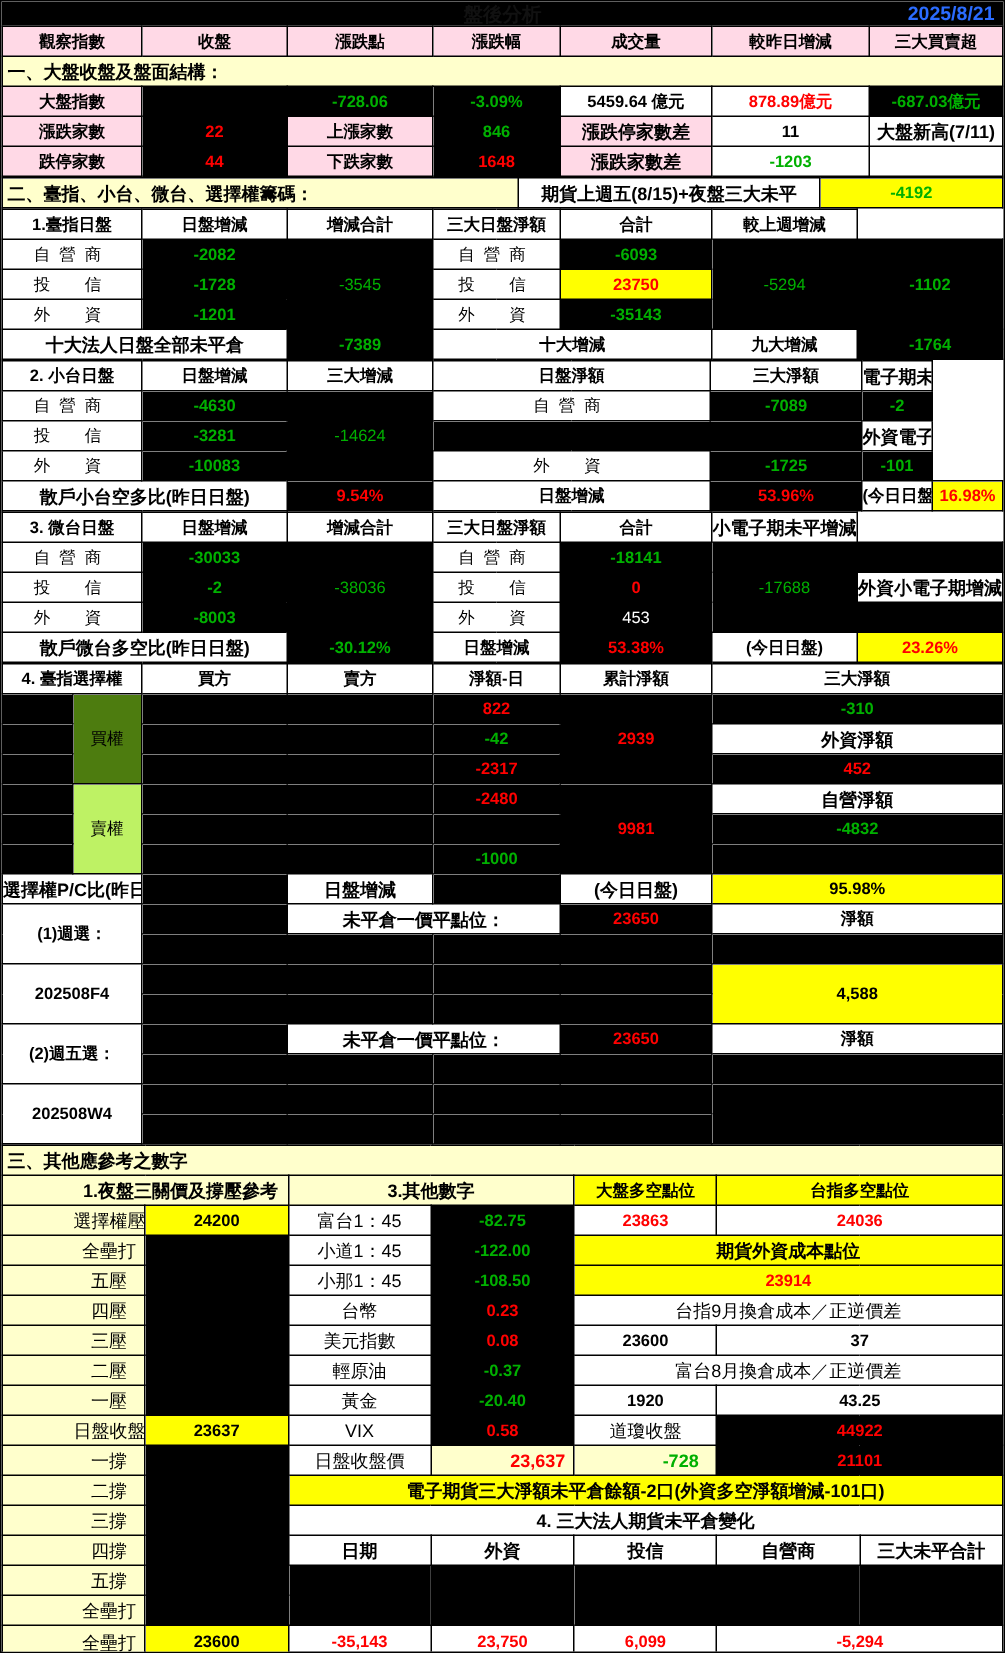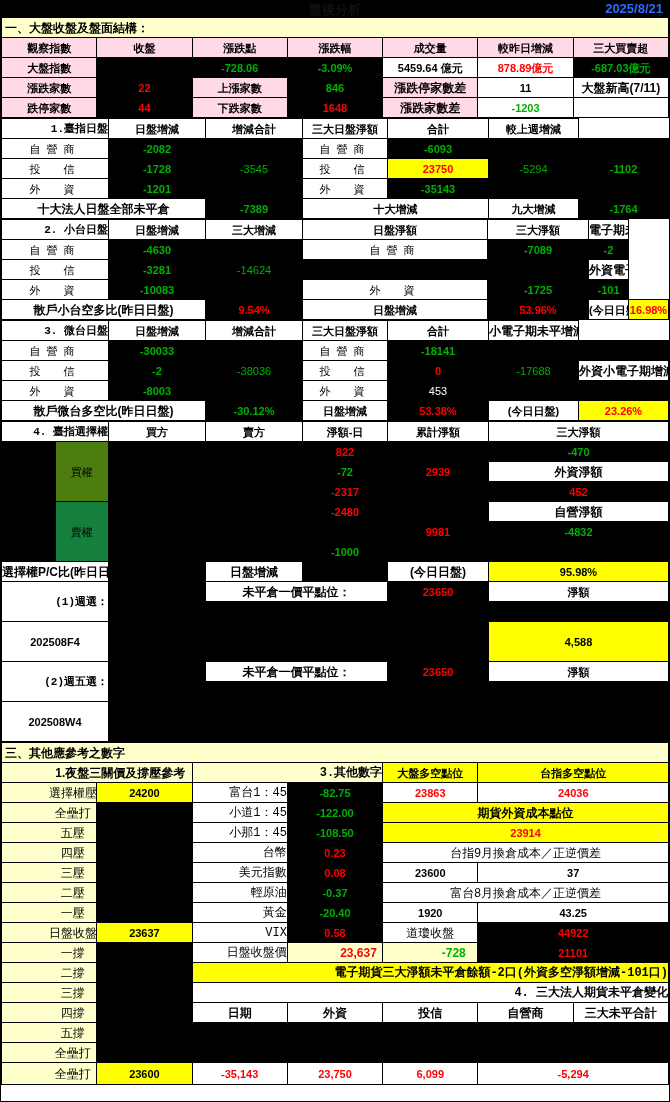--- a/index.html
+++ b/index.html
@@ -12,50 +12,50 @@
   .pink{background:#ffd9e6;font-weight:bold;}
   .yel{background:#ffff00;font-weight:bold;}
   .ylt{background:#ffffcc;padding-left:47px;}
   .blk{background:#000000;color:#000;}
   .red{color:#ff0000;font-weight:bold;}
   .grn{color:#00b000;font-weight:bold;}
   .b{font-weight:bold;}
   .title{height:16px;background:#000;color:#000;font-weight:bold;font-size:13px;text-align:left;position:relative;}
   .title .t1{position:absolute;left:50%;transform:translateX(-50%);color:#111;}
   .title .t2{position:absolute;right:6px;color:#2b6cff;}
-  .l{text-align:right;padding-left:14px;font-family:Liberation Mono, monospace;}
+  .l{text-align:center;padding-left:0;}
   .sp{letter-spacing:6px;}
   .small{font-size:12px;}
   .tall{height:26px;}
 </style>
 </head>
 <body>
 
 <div class="page">
 
   <div class="title">
     <span class="t1">盤後分析</span>
     <span class="t2">2025/8/21</span>
   </div>
 
   <table width="668">
     <tbody>
         <tr>
-          <td colspan="7" class="sec">一、大盤收盤及盤面結構：</td>
-        </tr>
-    <tr>
       <td class="pink" width="92">觀察指數</td>
       <td class="pink" width="96">收盤</td>
       <td class="pink" width="96">漲跌點</td>
       <td class="pink" width="84">漲跌幅</td>
       <td class="pink" width="100">成交量</td>
       <td class="pink" width="104">較昨日增減</td>
       <td class="pink">三大買賣超</td>
     </tr>
     <tr>
+          <td colspan="7" class="sec">一、大盤收盤及盤面結構：</td>
+        </tr>
+    <tr>
       <td class="pink">大盤指數</td>
       <td class="blk"></td>
       <td class="blk grn">-728.06</td>
       <td class="blk grn">-3.09%</td>
       <td class="b">5459.64 億元</td>
       <td class="red">878.89億元</td>
       <td class="blk grn">-687.03億元</td>
     </tr>
     <tr>
       <td class="pink">漲跌家數</td>
@@ -71,20 +71,29 @@
       <td class="blk red">44</td>
       <td class="pink">下跌家數</td>
       <td class="blk red">1648</td>
       <td class="pink small">漲跌家數差</td>
       <td class="b grn">-1203</td>
       <td></td>
     </tr>
   </tbody>
     </table>
 
+  <table width="668">
+    <tbody>
+        <tr>
+      <td colspan="4" class="sec" width="340">二、臺指、小台、微台、選擇權籌碼：</td>
+      <td class="b small" width="200" colspan="2">期貨上週五(8/15)+夜盤三大未平</td>
+      <td class="yel grn">-4192</td>
+    </tr>
+  </tbody>
+    </table>
 
   <table width="668">
     <tbody>
         <tr>
       <td class="hdr l" width="92">1.臺指日盤</td>
       <td class="hdr" width="96">日盤增減</td>
       <td class="hdr" width="96">增減合計</td>
       <td class="hdr" width="84" colspan="2">三大日盤淨額</td>
       <td class="hdr" width="100">合計</td>
       <td class="hdr">較上週增減</td>
@@ -217,39 +226,39 @@
       <td class="hdr" width="100">累計淨額</td>
       <td class="hdr">三大淨額</td>
     </tr>
     <tr>
       <td class="blk" width="46">4.5萬</td>
       <td class="blk" rowspan="3" width="46" style="color:#000;background:#4d7c0f">買權</td>
       <td class="blk"></td>
       <td class="blk"></td>
       <td class="blk red">822</td>
       <td class="blk red" rowspan="3">2939</td>
-      <td class="blk grn">-470</td>
+      <td class="blk grn">-310</td>
     </tr>
     <tr>
       <td class="blk">25萬</td>
       <td class="blk"></td>
       <td class="blk"></td>
-      <td class="blk grn">-72</td>
+      <td class="blk grn">-42</td>
       <td class="hdr small">外資淨額</td>
     </tr>
     <tr>
       <td class="blk">8萬</td>
       <td class="blk"></td>
       <td class="blk"></td>
       <td class="blk red">-2317</td>
       <td class="blk red">452</td>
     </tr>
     <tr>
       <td class="blk">自營商</td>
-      <td class="blk" rowspan="3" style="color:#000;background:#15803d">賣權</td>
+      <td class="blk" rowspan="3" style="color:#000;background:#bef264">賣權</td>
       <td class="blk"></td>
       <td class="blk"></td>
       <td class="blk red">-2480</td>
       <td class="blk red" rowspan="3">9981</td>
       <td class="hdr small">自營淨額</td>
     </tr>
     <tr>
       <td class="blk">1.5萬</td>
       <td class="blk"></td>
       <td class="blk"></td>

